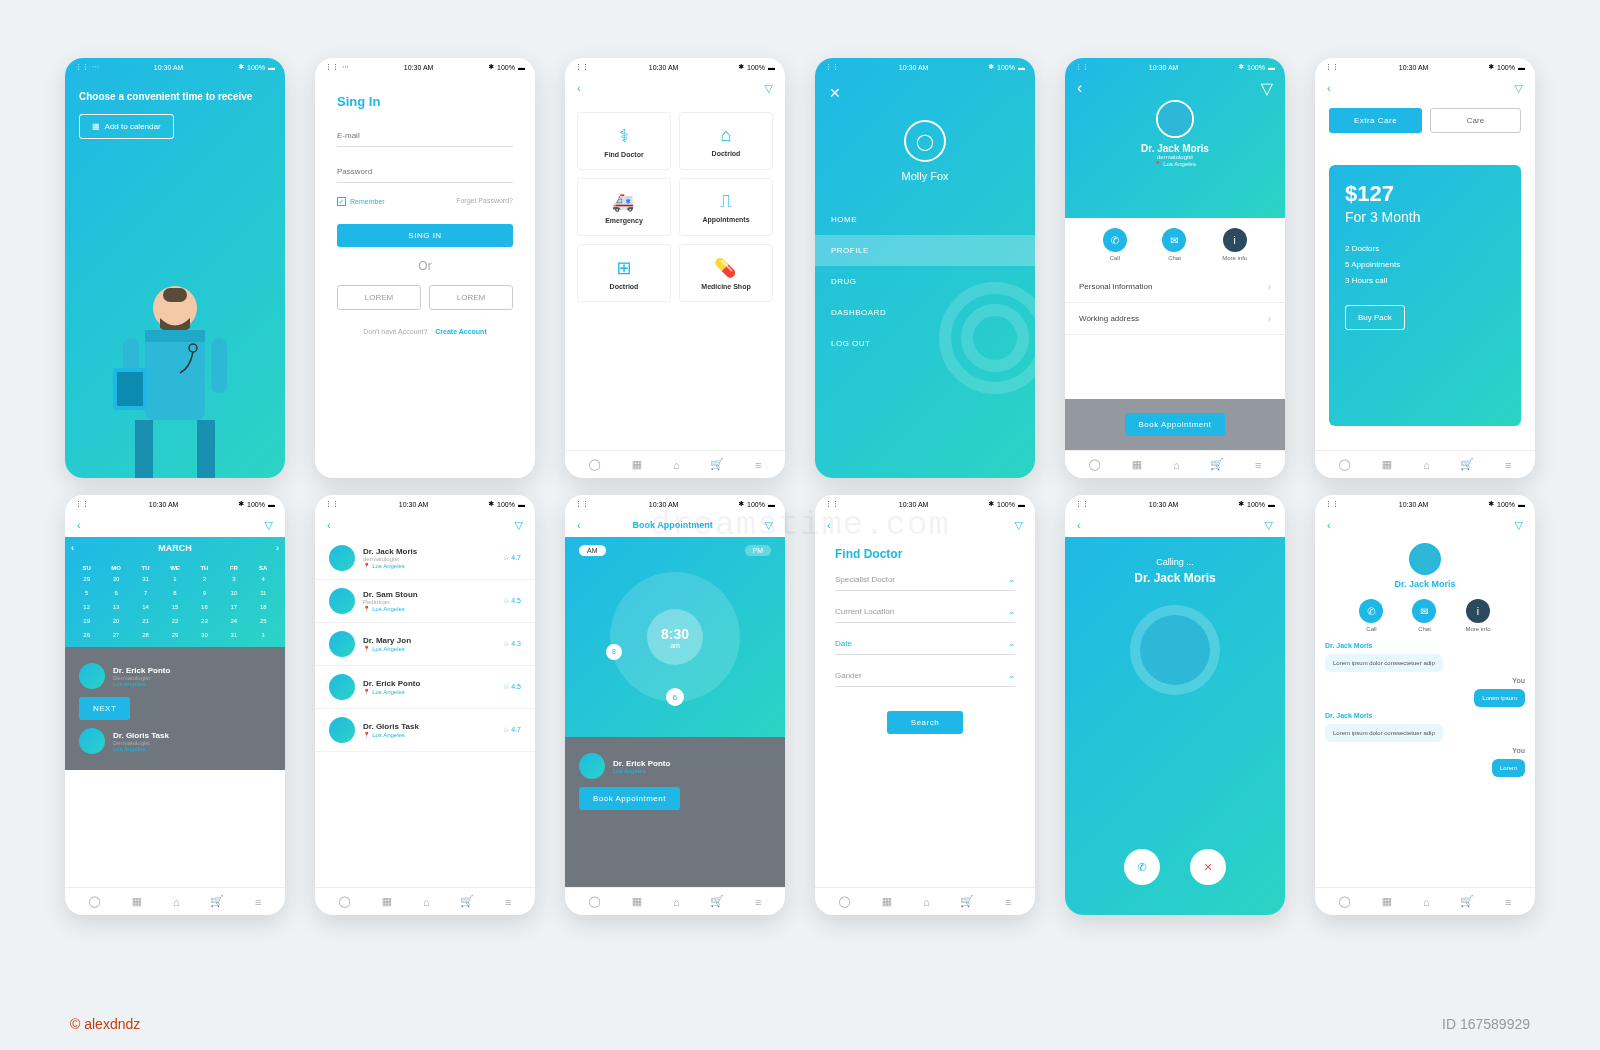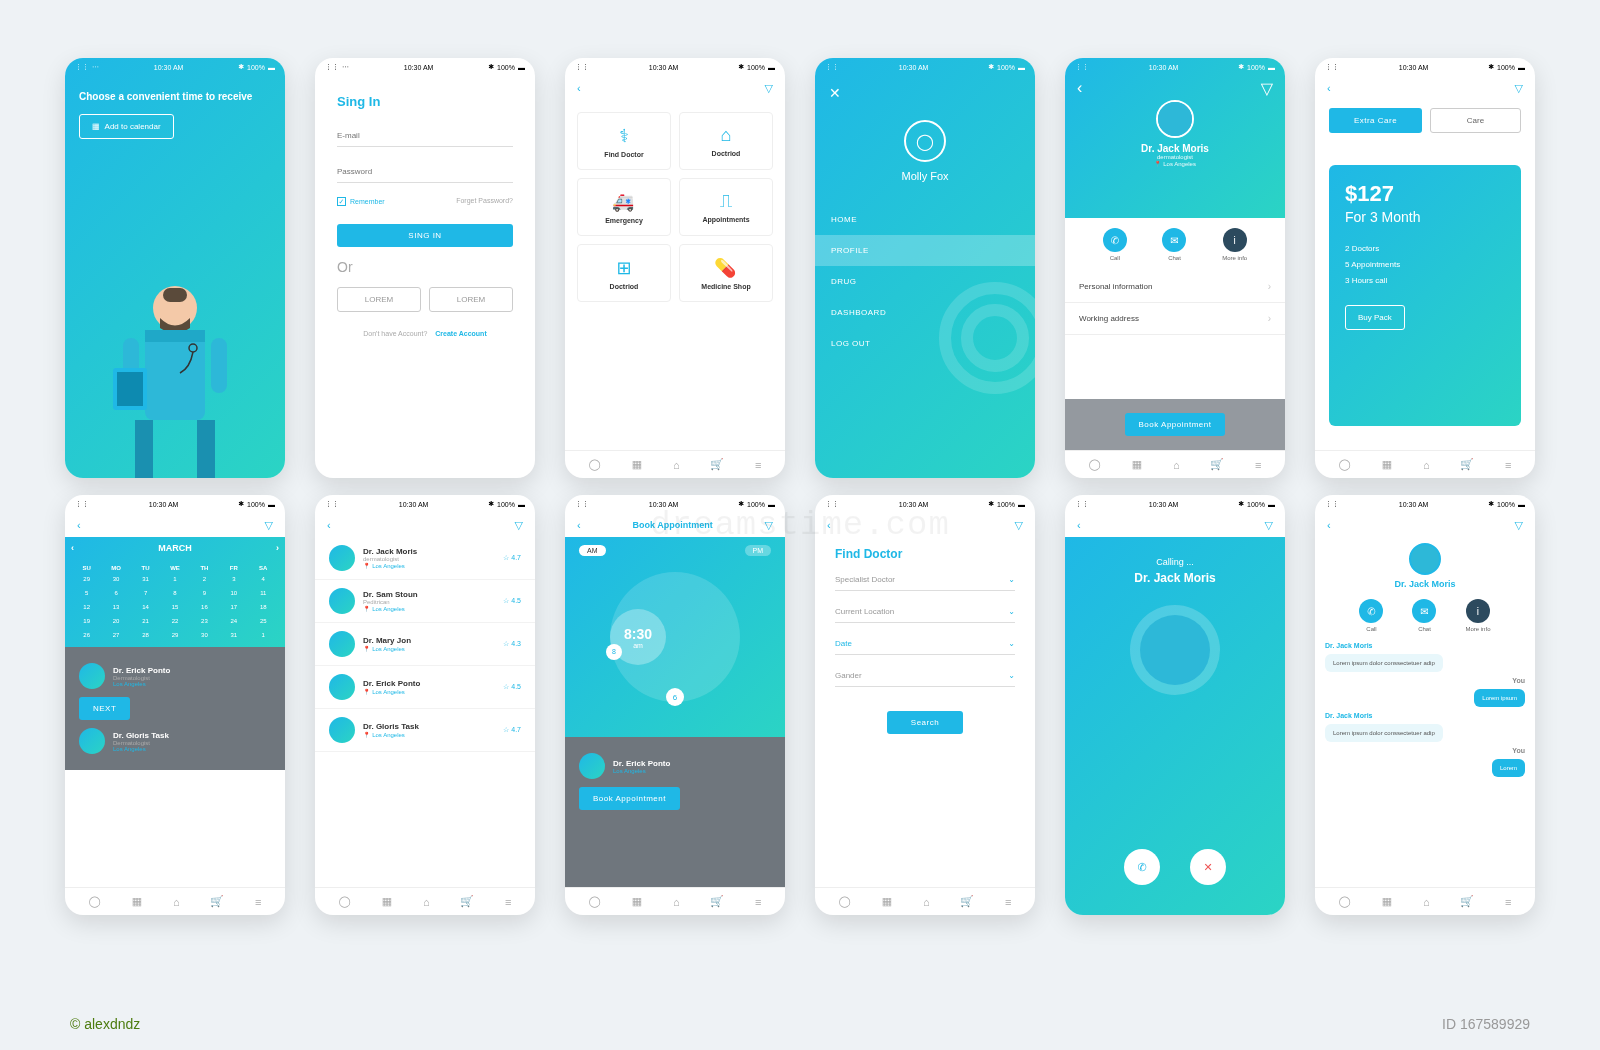--- a/index.html
+++ b/index.html
@@ -45,21 +45,21 @@
 .action-icons{display:flex;justify-content:space-around;padding:10px 20px}
 .action-icons .ic{display:flex;flex-direction:column;align-items:center;gap:3px}
 .action-icons .c{width:24px;height:24px;border-radius:50%;display:flex;align-items:center;justify-content:center;color:#fff;font-size:10px}
 .action-icons .lbl{font-size:6px;color:#666}
 .chat-bubble{padding:6px 8px;border-radius:6px;font-size:6px;margin:3px 10px;max-width:75%}
 .chat-left{background:#e8f7fb;color:#555;align-self:flex-start}
 .chat-right{background:#1fb8e6;color:#fff;align-self:flex-end}
 .chat-name{font-size:7px;font-weight:600;margin:2px 10px}
 .watermark1{position:absolute;font-family:Liberation Mono, monospace;font-size:34px;color:rgba(0,0,0,0.05);left:50%;top:50%;transform:translate(-50%,-50%);letter-spacing:1px;pointer-events:none}
 .watermark2{position:absolute;bottom:18px;right:70px;font-size:14px;color:#999}
-.watermark3{position:absolute;bottom:18px;left:70px;font-size:14px;color:#4d7c0f}
+.watermark3{position:absolute;bottom:18px;left:70px;font-size:14px;color:#c2410c}
 </style>
 </head>
 <body>
 
 <div class="canvas">
 <div class="row">
 
 <div class="phone">
   <div class="grad" style="flex:1;display:flex;flex-direction:column">
     <div class="status-bar white">
@@ -119,21 +119,21 @@
     <input class="input" placeholder="E-mail" style="">
     <input class="input" style="margin-top: 14px;" type="password" placeholder="Password">
     <div style="display:flex;justify-content:space-between;margin-top:14px;font-size:7px">
       <label style="color:#1fb8e6;display:flex;align-items:center;gap:4px">
               <span style="border:1px solid #1fb8e6;width:9px;height:9px;display:inline-flex;align-items:center;justify-content:center;color:#1fb8e6">✓</span>
               <span>Remember</span>
             </label>
       <a style="color:#aaa">Forget Password?</a>
     </div>
     <button class="btn-primary" style="margin-top:18px;width:100%">SING IN</button>
-    <div style="font-size:14px;color:#aaa;margin:12px 0">Or</div>
+    <div style="text-align:center;font-size:12px;color:#aaa;margin:12px 0">Or</div>
     <div style="display:flex;gap:8px">
       <button class="btn-outline" style="flex:1;color:#999;border-color:#ccc">LOREM</button>
       <button class="btn-outline" style="flex:1;color:#999;border-color:#ccc">LOREM</button>
     </div>
     <div style="text-align:center;font-size:7px;margin-top:18px;color:#aaa">
       <span>Don't have Account?</span>
       <a style="color:#1fb8e6;font-weight:600;margin-left:6px">Create Account</a>
     </div>
   </div>
 </div>
@@ -514,21 +514,21 @@
           </div>
         </div>
   <div class="navbar">
           <span class="back">‹</span>
           <span class="title">Book Appointment</span>
           <span class="filter">▽</span>
         </div>
   <div class="grad" style="height:200px;position:relative;display:flex;align-items:center;justify-content:center">
     <div style="position:absolute;top:8px;left:14px;background:#fff;color:#333;border-radius:10px;padding:2px 8px;font-size:7px">AM</div>
     <div style="position:absolute;top:8px;right:14px;background:rgba(255,255,255,0.3);color:#fff;border-radius:10px;padding:2px 8px;font-size:7px">PM</div>
-    <div style="width:130px;height:130px;border-radius:50%;background:rgba(255,255,255,0.15);display:flex;align-items:center;justify-content:flex-start;position:relative">
+    <div style="width:130px;height:130px;border-radius:50%;background:rgba(255,255,255,0.15);display:flex;align-items:center;justify-content:center;position:relative">
       <div style="width:56px;height:56px;border-radius:50%;background:rgba(255,255,255,0.3);display:flex;flex-direction:column;align-items:center;justify-content:center;color:#fff">
         <div style="font-size:14px;font-weight:600">8:30</div>
         <div style="font-size:7px">am</div>
       </div>
       <div style="position:absolute;bottom:-4px;left:50%;transform:translateX(-50%);width:18px;height:18px;border-radius:50%;background:#fff;color:#1fb8e6;font-size:8px;display:flex;align-items:center;justify-content:center">6</div>
       <div style="position:absolute;left:-4px;top:55%;width:16px;height:16px;border-radius:50%;background:#fff;color:#1fb8e6;font-size:7px;display:flex;align-items:center;justify-content:center">8</div>
     </div>
   </div>
   <div class="overlay" style="position:static;flex:1">
     <div class="doctor-row" style="border:none">

